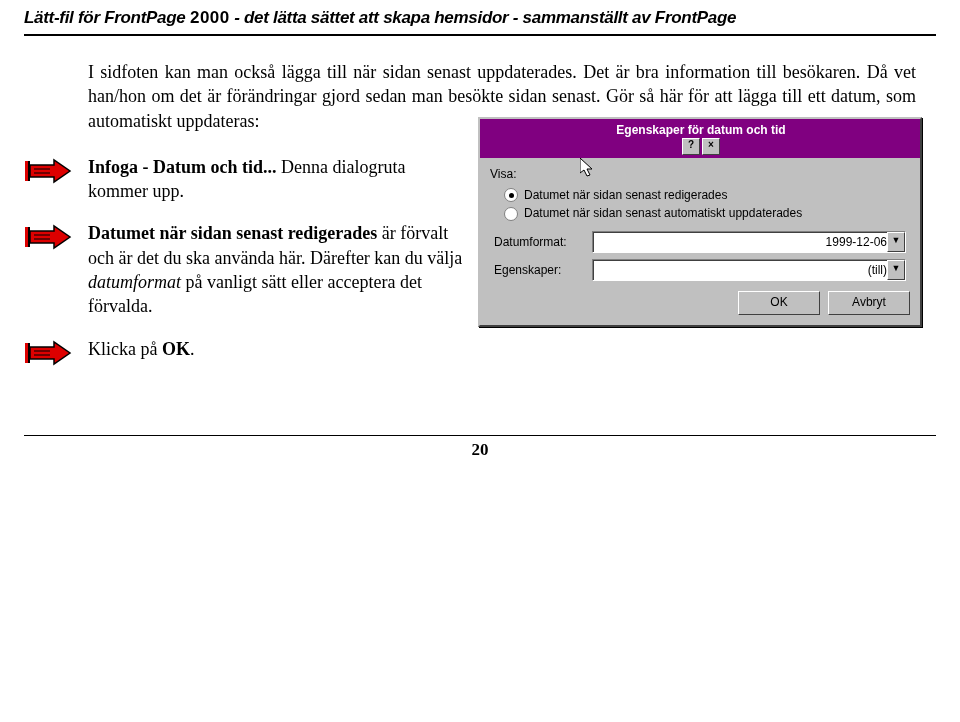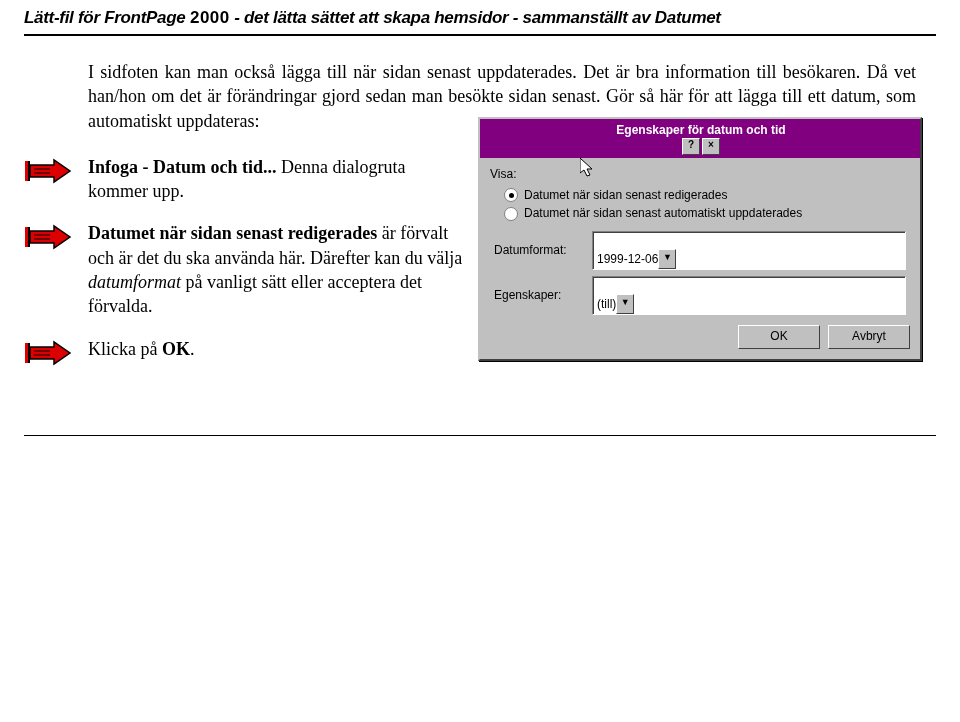--- a/index.html
+++ b/index.html
@@ -153,28 +153,28 @@
     gap: 8px;
     margin: 6px 4px;
   }
   .field-row .flabel {
     width: 90px;
   }
   .select {
     flex: 1;
     display: flex;
     align-items: center;
-    justify-content: flex-start;
+    justify-content: flex-end;
     background: #fff;
     border: 1px solid #808080;
     border-right-color: #fff;
     border-bottom-color: #fff;
     box-shadow: inset 1px 1px 0 #404040;
     height: 20px;
-    padding: 17px 0 0 4px;
+    padding: 0 0 0 4px;
   }
   .select .dropbtn {
     width: 16px;
     height: 18px;
     background: #c0c0c0;
     border: 1px solid #fff;
     border-right-color: #404040;
     border-bottom-color: #404040;
     text-align: center;
     line-height: 14px;
@@ -208,21 +208,21 @@
   }
   b { font-weight: bold; }
   i { font-style: italic; }
 </style>
 </head>
 <body>
 
 <div class="page">
 
   <div class="header">
-    <span>Lätt-fil för FrontPage </span><span class="yr">2000</span><span> - det lätta sättet att skapa hemsidor - sammanställt av </span><span class="brand">Datumet</span>
+    <span>Lätt-fil för FrontPage </span><span class="yr">2000</span><span> - det lätta sättet att skapa hemsidor - sammanställt av </span><span class="brand">FrontPage</span>
   </div>
   <hr class="hr-thick">
 
   <div class="content">
     <div class="para">I sidfoten kan man också lägga till när sidan senast uppdaterades. Det är bra information till besökaren. Då vet han/hon om det är förändringar gjord sedan man besökte sidan senast. Gör så här för att lägga till ett datum, som automatiskt uppdateras:</div>
 
     <div class="row row2 dialog-wrap">
       <div class="hand-col">
         <svg class="hand" viewBox="0 0 48 32">
           <rect x="1" y="6" width="5" height="20" fill="#000"></rect>
@@ -304,13 +304,14 @@
         </svg>
       </div>
       <div class="text-col">
         <span>Klicka på </span><b>OK</b><span>.</span>
       </div>
     </div>
 
   </div>
 
   <hr class="hr-thin">
+  <div class="pagenum">20</div>
 </div>
 
 </body></html>

